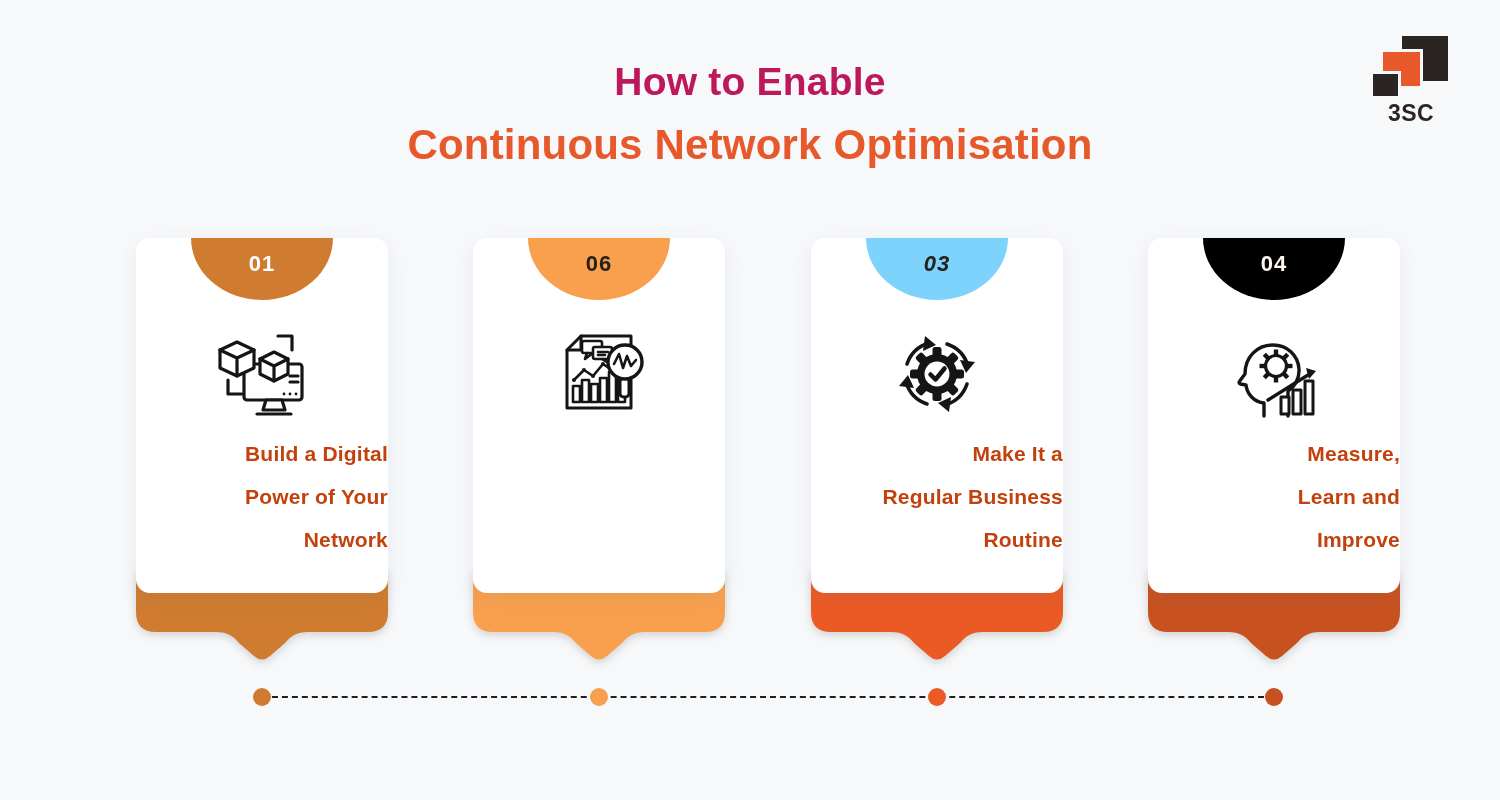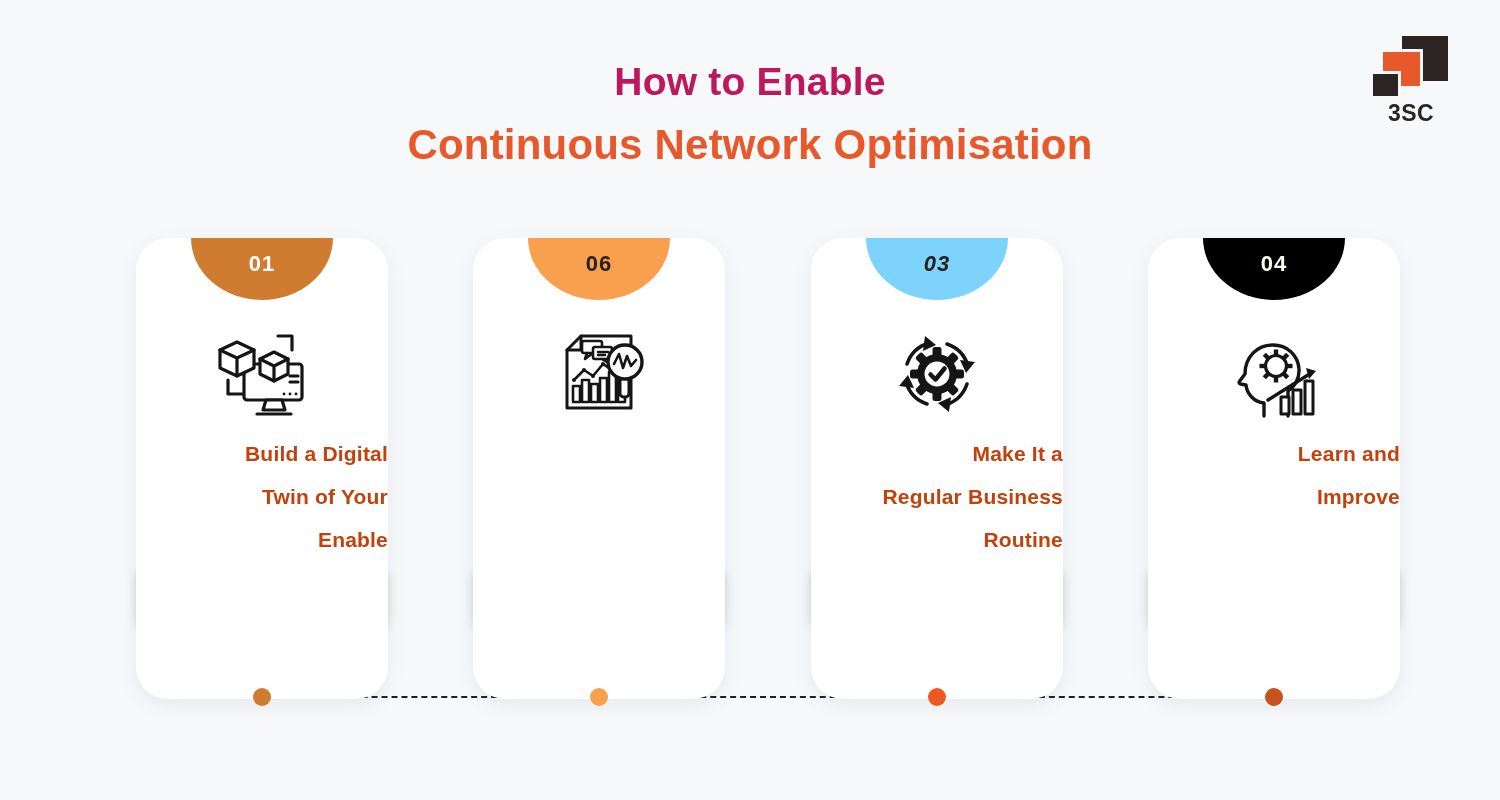--- a/index.html
+++ b/index.html
@@ -19,22 +19,22 @@
   .sq-mid   { left:11px; top:16px; width:37px; height:34px; box-shadow:0 0 0 3px #F6F8FA; }
   .sq-small { left:1px;  top:38px; width:25px; height:22px; box-shadow:0 0 0 3px #F6F8FA; }
   .logo-text { margin-top:4px; font-size:23px; font-weight:700; letter-spacing:0.5px; }
 
   
   .col { position:absolute; top:238px; width:252px; height:480px; z-index:1; }
   .col1 { left:136px; } .col2 { left:473px; } .col3 { left:811px; } .col4 { left:1148px; }
 
   .band { position:absolute; left:0; top:332px; width:252px; height:92px; z-index:1;
           filter:drop-shadow(0 3px 4px rgba(60,40,20,0.18)); }
-  .card { position:absolute; left:0; top:0; width:252px; height:461px; background:#FFFFFF;
-          border-radius:32px; z-index:2; box-shadow:0 6px 18px rgba(110,120,135,0.10); }
+  .card { position:absolute; left:0; top:0; width:252px; height:355px; background:#FFFFFF;
+          border-radius:14px; z-index:2; box-shadow:0 6px 18px rgba(110,120,135,0.10); }
   .semi { position:absolute; top:0; left:55px; width:142px; height:62px;
           border-radius:0 0 71px 71px / 0 0 62px 62px; text-align:center; }
   .num  { font-size:22px; font-weight:700; letter-spacing:1px; padding-top:13px; }
   .icon-box { position:absolute; top:86px; left:0; width:252px; text-align:center; }
   .step-text { position:absolute; top:194px; left:0; width:252px; text-align:right;
                font-size:21px; font-weight:700; color:#c2410c; line-height:43px; letter-spacing:0.2px; }
   .dot { position:absolute; top:450px; left:117px; width:18px; height:18px; border-radius:50%; z-index:3; }
 
   
   .timeline { position:absolute; left:262px; top:696px; width:1012px; border-top:2px dashed #1F1F1F; z-index:0; }
@@ -82,22 +82,22 @@
           <path d="M54,76 L51,86 H73 L70,76 Z" fill="#fff"></path>
           <path d="M45,90 H79"></path>
           <path d="M25,18 L42,26 V44 L25,52 L8,44 V26 Z" fill="#fff"></path>
           <path d="M8,26 L25,34 L42,26 M25,34 V52"></path>
           <path d="M62,28 L76,35 V50 L62,57 L48,50 V35 Z" fill="#fff"></path>
           <path d="M48,35 L62,42 L76,35 M62,42 V57"></path>
         </svg>
       </div>
       <div class="step-text">
         <div>Build a Digital</div>
-        <div>Twin of Your</div>
-        <div>Enable</div>
+        <div>Power of Your</div>
+        <div>Network</div>
       </div>
     </div>
     <div class="dot" style="background: rgb(207, 124, 48);"></div>
   </div>
 
   <div class="col col2">
     <svg class="band" viewBox="0 0 252 92">
       <path d="M0,0 H252 V42 Q252,62 232,62 H172 C160,62 155,66 149,73 L134,86 Q126,93 118,86 L103,73 C97,66 92,62 80,62 H20 Q0,62 0,42 Z" style="fill: rgb(248, 160, 78);"></path>
     </svg>
     <div class="card">
@@ -211,20 +211,21 @@
           <path d="M44,76 L84,51"></path>
           <path d="M82,44 L92,47 L85,55 Z" fill="#151515" stroke="none"></path>
           <g stroke-width="3">
             <rect x="57" y="73" width="8" height="17" fill="#fff"></rect>
             <rect x="69" y="66" width="8" height="24" fill="#fff"></rect>
             <rect x="81" y="57" width="8" height="33" fill="#fff"></rect>
           </g>
         </svg>
       </div>
       <div class="step-text">
+        <div>Measure,</div>
         <div>Learn and</div>
         <div>Improve</div>
       </div>
     </div>
     <div class="dot" style="background: rgb(199, 81, 31);"></div>
   </div>
 
 </div>
 
 </body></html>

